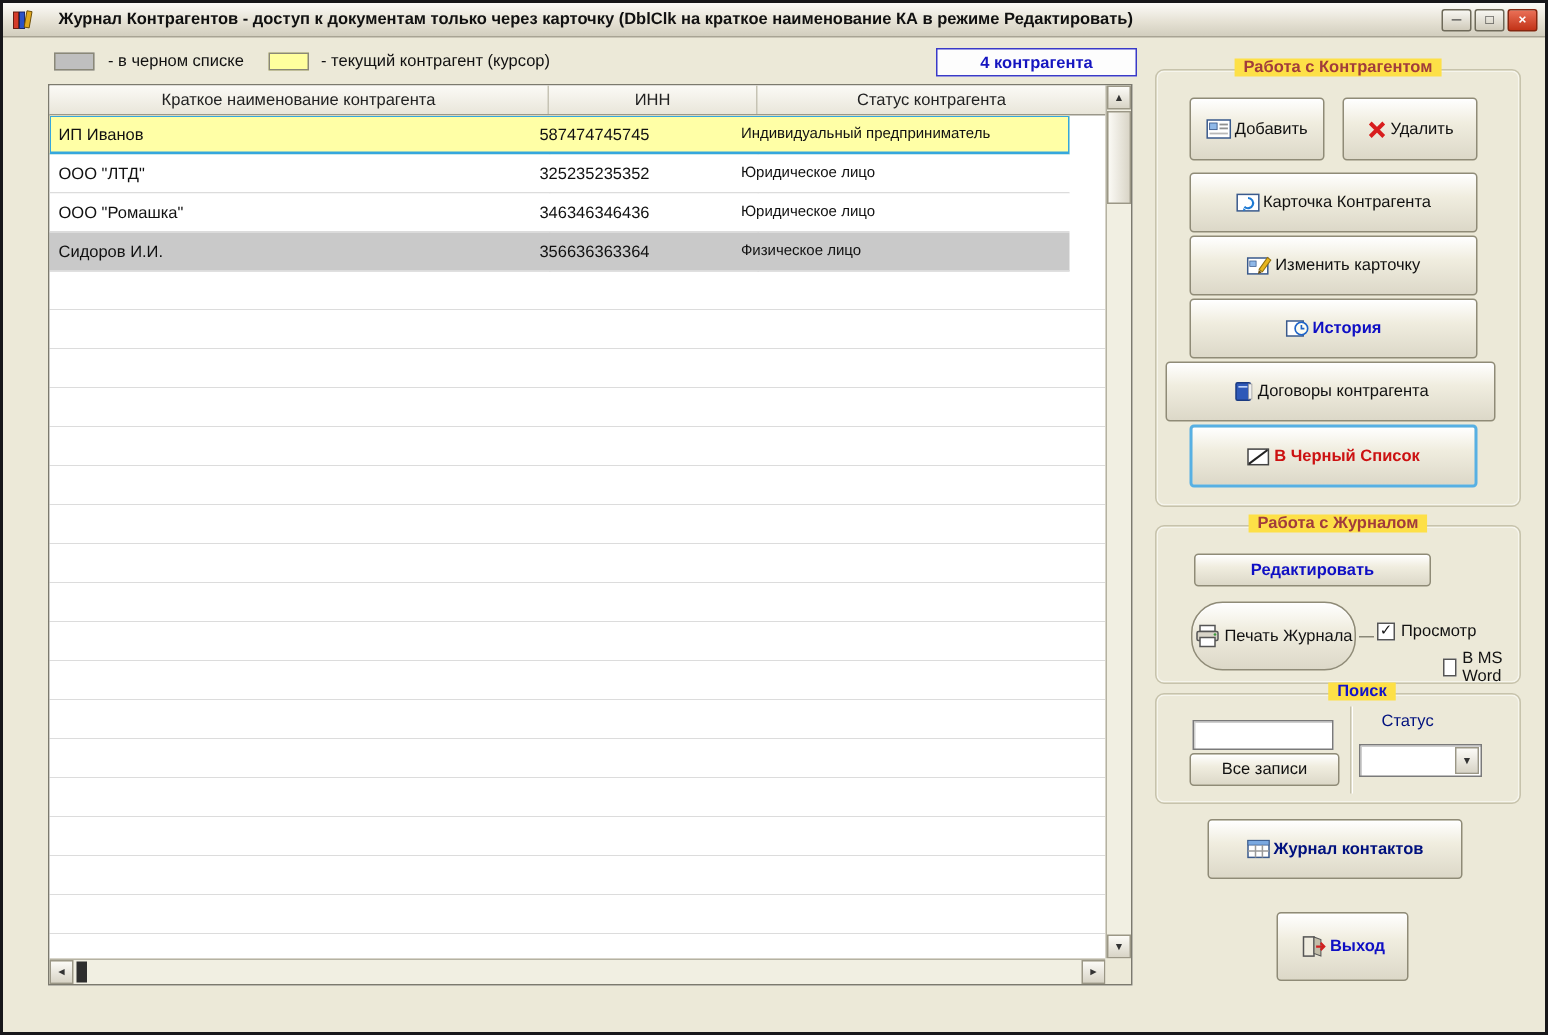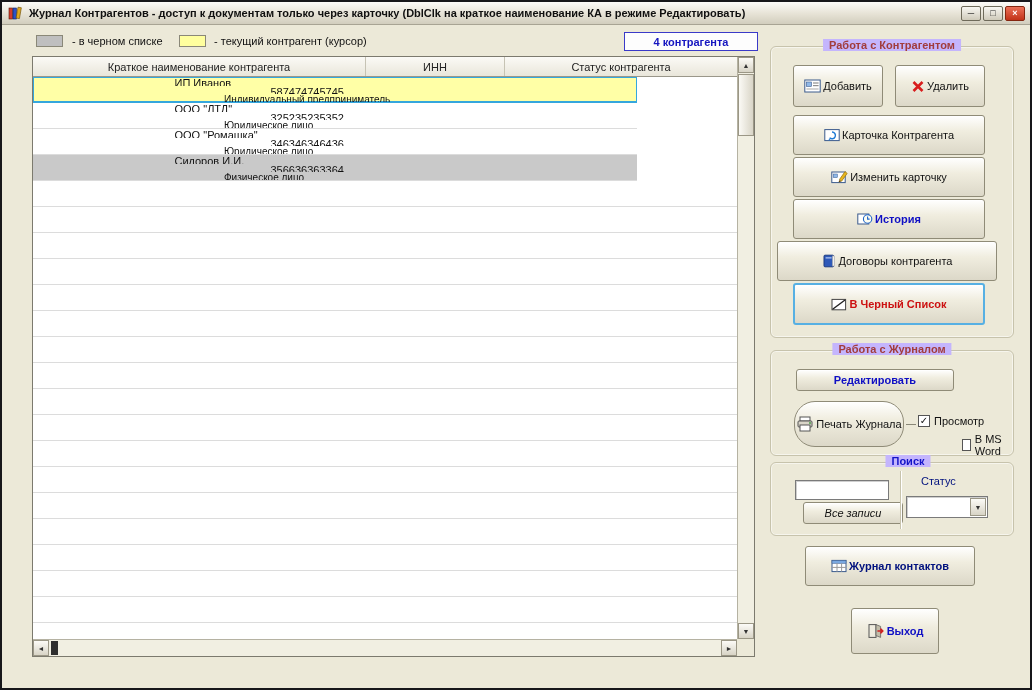--- a/index.html
+++ b/index.html
@@ -3,21 +3,21 @@
 <meta charset="utf-8">
 <style>
   * { box-sizing: border-box; font-family: "Liberation Sans", sans-serif; margin:0; padding:0; }
   body { width:1032px; height:690px; background:#fff; }
   .window { position:relative; width:1032px; height:690px; background:#ece9d8; border:2px solid #17171a; overflow:hidden; }
 
   
   .titlebar { position:absolute; left:0; top:0; right:0; height:23px;
     background:linear-gradient(#fcfbf8,#e6e2d5 55%,#d2cebe); border-bottom:1px solid #a8a494;
     display:flex; align-items:center; padding:0 5px; }
-  .title-text { font-size:11px; font-weight:bold; color:#101010; margin-left:6px; white-space:nowrap; }
+  .title-text { font-size:11px; font-weight:bold; color:#101010; margin-left:16px; white-space:nowrap; }
   .win-btns { margin-left:auto; display:flex; gap:2px; }
   .win-btn { width:20px; height:15px; border:1px solid #6e6a5a; border-radius:2px;
     background:linear-gradient(#f8f7f2,#cfcaba); font-size:9px; line-height:12px; text-align:center; color:#222; cursor:default; }
   .win-btn.close { background:linear-gradient(#ea7057,#c23318); color:#fff; border-color:#85260f; font-weight:bold; }
 
   
   .swatch { position:absolute; width:27px; height:12px; border:1px solid #8a8878; }
   .legend-label { position:absolute; font-size:11px; color:#111; }
   .counter-box { position:absolute; left:622px; top:30px; width:134px; height:19px; background:#fdfdfd;
     border:1px solid #3a3ac8; font-size:11px; font-weight:bold; color:#1515c0;
@@ -26,42 +26,42 @@
   
   .table-wrap { position:absolute; left:30px; top:54px; width:723px; height:601px; background:#fff; border:1px solid #7c7a6e; }
   .thead { position:absolute; left:0; top:0; width:704px; height:20px; display:flex;
     background:linear-gradient(#fbfaf6,#e9e6da); border-bottom:1px solid #9a978a; }
   .th { font-size:11px; color:#222; display:flex; align-items:center; justify-content:center; border-right:1px solid #c6c3b4; height:100%; }
   .th.c1 { width:333px; } .th.c2 { width:139px; } .th.c3 { width:232px; border-right:none;text-align:center; }
   .tbody { position:absolute; left:0; top:20px; width:704px; bottom:17px; overflow:hidden; }
   .vline { position:absolute; top:0; bottom:0; width:1px; background:#d8d8d8; }
   .empty-grid { position:absolute; left:0; top:104px; right:0; bottom:0;
     background:repeating-linear-gradient(to bottom, #ffffff 0 25px, #dcdcdc 25px 26px); }
-  .trow { position:absolute; left:0; width:604px; height:26px; display:flex; align-items:center; border-bottom:1px solid #dcdcdc; background:#fff;flex-direction:column; }
+  .trow { position:absolute; left:0; width:680px; height:26px; display:flex; align-items:center; border-bottom:1px solid #dcdcdc; background:#fff; }
   .trow .cell { overflow:hidden; white-space:nowrap; color:#111; }
   .trow .c1 { width:333px; padding-left:6px; font-size:11px; }
   .trow .c2 { width:139px; padding-left:5px; font-size:11px; }
   .trow .c3 { width:232px; padding-left:5px; font-size:10px; }
   .row-current { background:#ffffa6; box-shadow:inset 0 0 0 1px #35a7dd; border-bottom:1px solid #35a7dd; }
   .row-black { background:#c9c9c9; }
 
   
   .vscroll { position:absolute; right:0; top:0; width:17px; bottom:17px; background:#f1efe2; border-left:1px solid #b5b2a2; }
   .hscroll { position:absolute; left:0; bottom:0; height:17px; right:17px; background:#f1efe2; border-top:1px solid #b5b2a2; }
   .corner  { position:absolute; right:0; bottom:0; width:17px; height:17px; background:#ece9d8; }
   .sbtn { position:absolute; background:linear-gradient(#fcfbf7,#d8d4c6); border:1px solid #9b9786;
     display:flex; align-items:center; justify-content:center; font-size:7px; color:#333; }
   .vscroll .sbtn { left:0; width:16px; height:16px; }
   .hscroll .sbtn { top:0; height:16px; width:16px; }
   .vthumb { position:absolute; left:0; top:17px; width:16px; height:62px; background:linear-gradient(90deg,#fbfaf5,#d9d5c7); border:1px solid #9b9786; }
   .hthumb { position:absolute; left:18px; top:1px; width:7px; height:14px; background:#2e2e2e; }
 
   
   .group { position:absolute; border:1px solid #c7c3ac; border-radius:6px; box-shadow:inset 0 0 0 1px rgba(255,255,255,.55); }
-  .group-title { position:absolute; top:-8px; left:50%; transform:translateX(-50%); background:#c4b5fd; padding:0 6px;
+  .group-title { position:absolute; top:-8px; left:50%; transform:translateX(-50%); background:#fde047; padding:0 6px;
     font-size:11px; font-weight:bold; white-space:nowrap; }
   .g1 { left:768px; top:44px;  width:244px; height:292px; }
   .g2 { left:768px; top:348px; width:244px; height:106px; }
   .g3 { left:768px; top:460px; width:244px; height:74px;  }
   .g1 .group-title, .g2 .group-title { color:#a13c3c; }
   .g3 .group-title { color:#1414c8;margin-left:16px; }
 
   
   .btn { position:absolute; display:flex; align-items:center; justify-content:center; gap:2px;
     font-size:11px; color:#111; text-align:center;
@@ -270,21 +270,21 @@
       <span class="cb-box"></span>
       <span>В MS Word</span>
     </div>
   </div>
 
   <div class="group g3">
     <span class="group-title">Поиск</span>
 
     <input class="tinput" style="left: 24px; top: 17px; width: 94px; height: 20px;">
 
-    <div class="btn" style="left:32px; top:39px; width:100px; height:22px;font-style:italic;">
+    <div class="btn" style="left:22px; top:39px; width:100px; height:22px;">
       <span class="lbl">Все записи</span>
     </div>
 
     <div class="divider-v" style="left:129px; top:8px; height:58px;"></div>
 
     <span style="position:absolute; left:150px; top:12px; font-size:11px; color:#00117e;">Статус</span>
 
     <div class="combo" style="left:135px; top:33px; width:82px; height:22px;">
       <span class="combo-btn">▼</span>
     </div>

